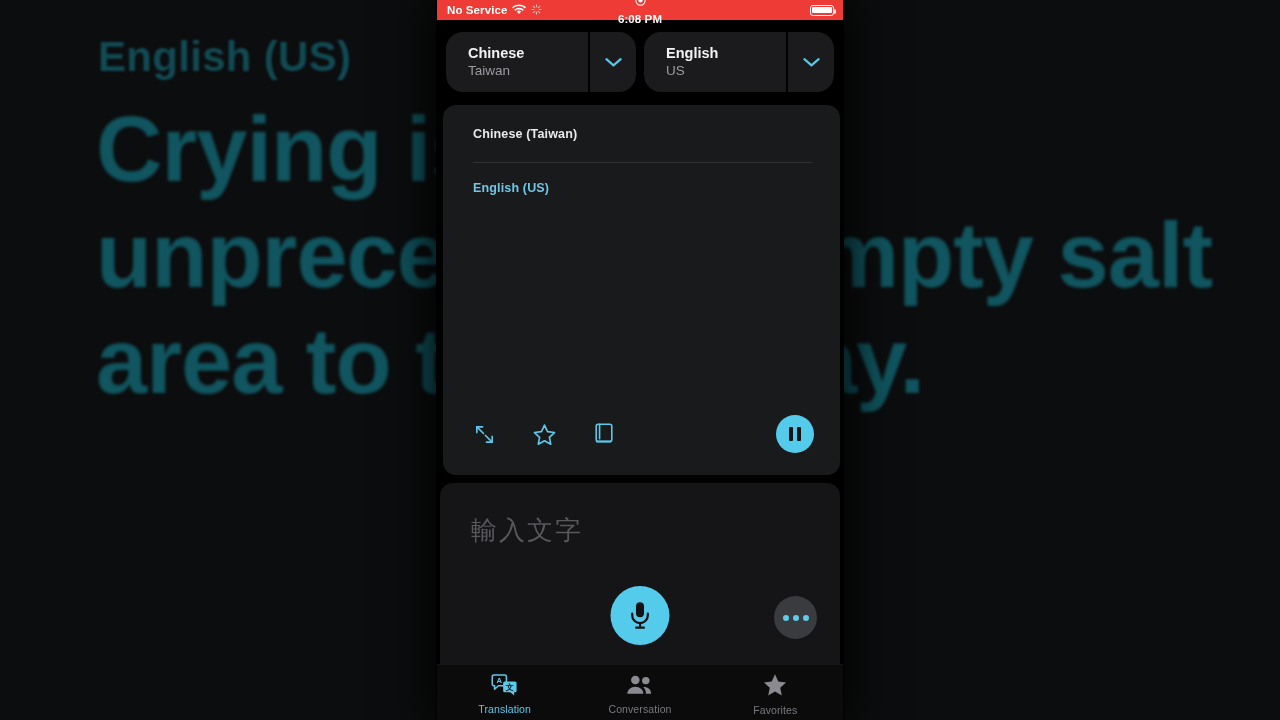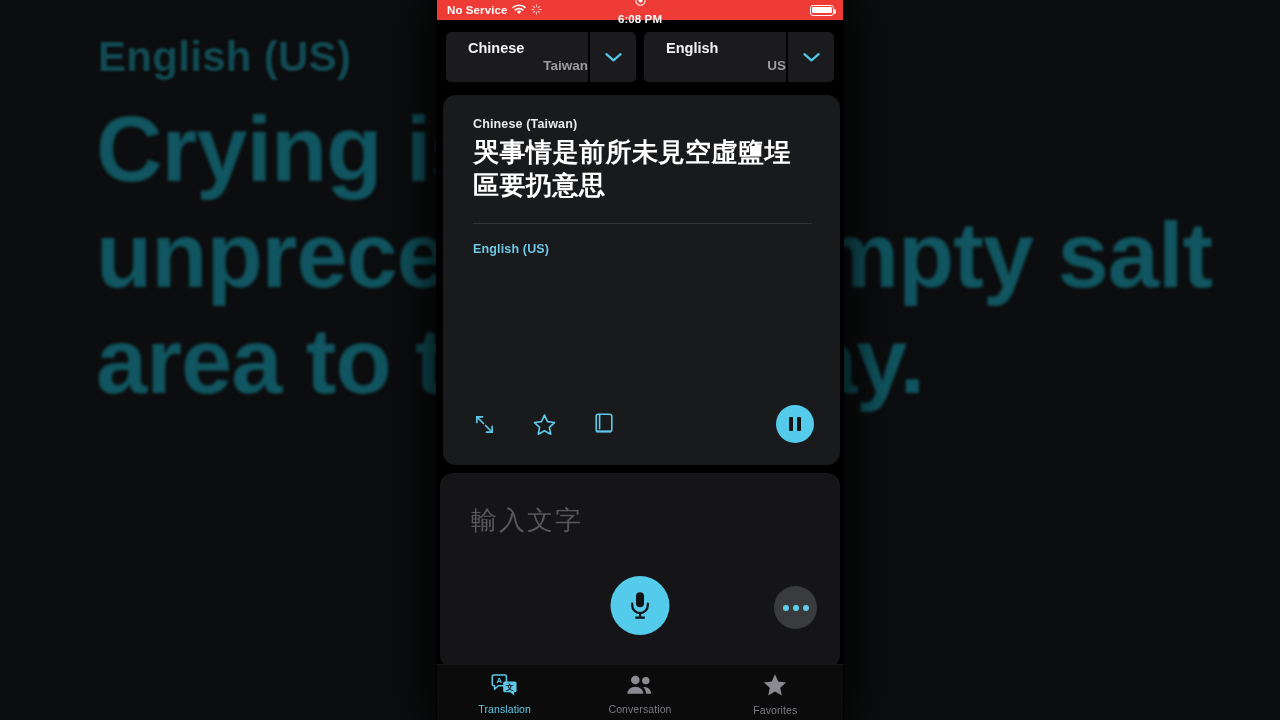--- a/index.html
+++ b/index.html
@@ -63,28 +63,28 @@
     border-radius:0 1.5px 1.5px 0;
   }
   .battery i{ display:block; height:100%; width:100%; background:#fff; border-radius:1.3px; }
 
   
   .langbar{
     display:flex; gap:8px; padding:12px 9px 10px 9px; background:#000;
   }
   .langsel{
     flex:1; display:flex; align-items:stretch;
-    background:#1b1b1d; border-radius:5px; overflow:hidden; height:50px;
+    background:#1b1b1d; border-radius:17px; overflow:hidden; height:60px;
   }
   .langsel .txt{
     flex:1; display:flex; flex-direction:column; justify-content:center;
     padding-left:22px;
   }
   .langsel .lname{ color:#f2f2f4; font-size:14.5px; font-weight:700; line-height:17px; }
-  .langsel .lregion{ color:#9b9ba1; font-size:13.5px; font-weight:700; line-height:17px;text-align:right; }
+  .langsel .lregion{ color:#9b9ba1; font-size:13.5px; font-weight:400; line-height:17px; }
   .langsel .chev{
     width:48px; display:flex; align-items:center; justify-content:center;
     border-left:2px solid #000;
   }
 
   
   .card{
     margin:3px 3px 0 6px; background:#191a1c;
     border-radius:13px; padding:22px 28px 0 30px; height:370px;
     position:relative;
@@ -230,21 +230,20 @@
         <div class="chev">
           <svg width="19" height="12" viewBox="0 0 20 12" fill="none" stroke="#53c8e8" stroke-width="2.3" stroke-linecap="round" stroke-linejoin="round">
               <path d="M2.5 3 10 9.5 17.5 3"></path>
             </svg>
         </div>
       </div>
     </div>
 
     <div class="card">
       <div class="src-label">Chinese (Taiwan)</div>
-      <div class="src-text">哭事情是前所未見空虛鹽埕區要扔意思</div>
       <div class="divider"></div>
       <div class="dst-label">English (US)</div>
 
       <div class="card-actions">
         <div class="act">
           <svg width="23" height="23" viewBox="0 0 24 24" fill="none" stroke="#5ec8e8" stroke-width="1.7" stroke-linecap="round" stroke-linejoin="round">
             <path d="M4 10V4h6"></path>
               <path d="M4 4l7 7"></path>
             <path d="M20 14v6h-6"></path>
               <path d="M20 20l-7-7"></path>

